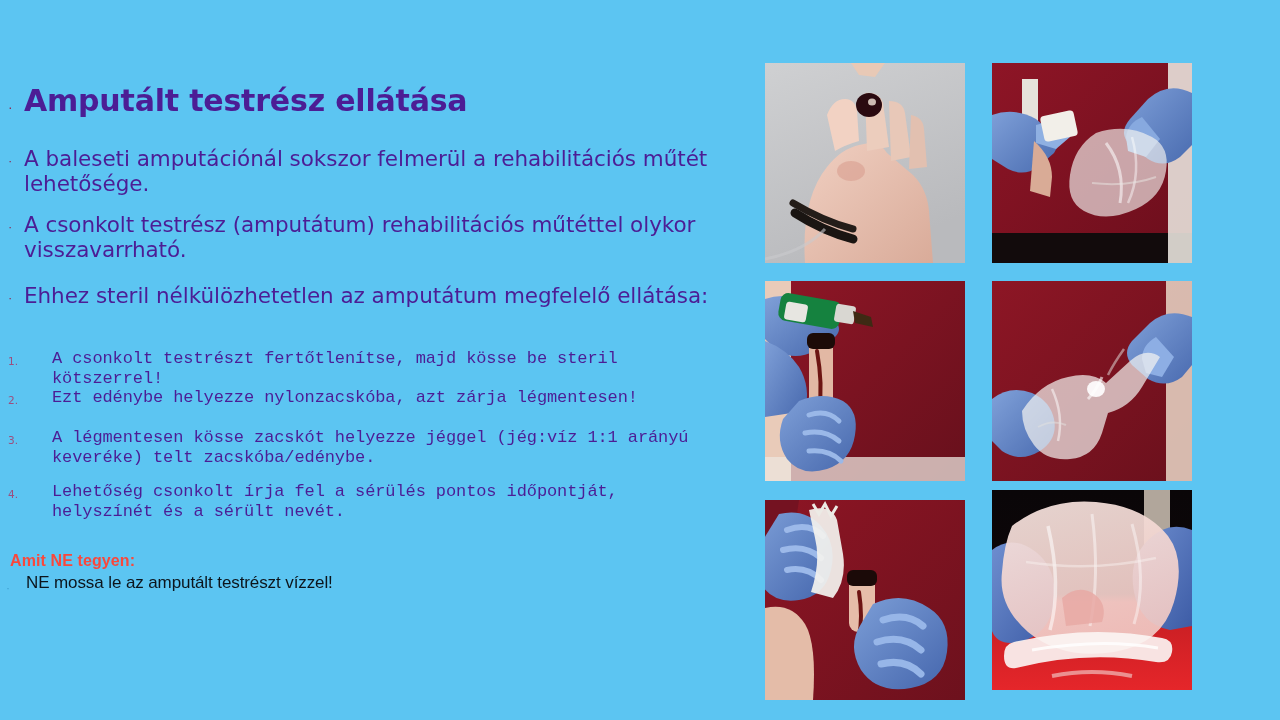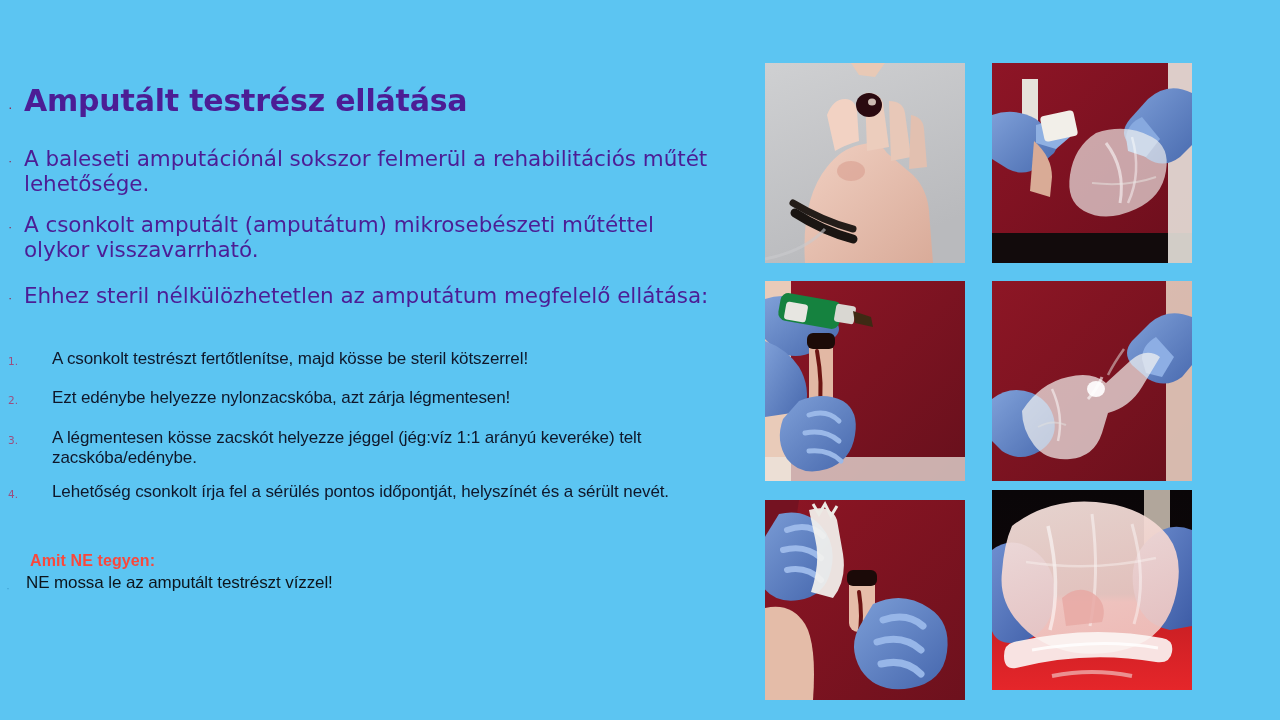--- a/index.html
+++ b/index.html
@@ -98,42 +98,41 @@
     color: #9c4f7f;
     font-family: "DejaVu Sans", sans-serif;
     font-size: 10.5px;
     line-height: 1;
     padding-top: 7px;
     padding-left: 8px;
     box-sizing: border-box;
   }
   .numrow .num-body {
     flex: 1 1 auto;
-    color: #0f172a;
-    font-family: Liberation Sans, sans-serif;
+    color: #4c1d95;
+    font-family: Liberation Mono, monospace;
     font-size: 17px;
     line-height: 1.2;
     letter-spacing: -0.1px;
   }
   #num-1 { left: 0px; top: 349px; }
   #num-2 { left: 0px; top: 388px; }
   #num-3 { left: 0px; top: 428px; }
   #num-4 { left: 0px; top: 482px; }
 
   
   .warn-title {
     position: absolute;
     left: 10px;
     top: 552px;
     font-family: "Liberation Sans", sans-serif;
     font-weight: 700;
     font-size: 16px;
     color: #f9483c;
     letter-spacing: 0.1px;
-    margin-left: 20px;
   }
   .warn-row {
     position: absolute;
     display: flex;
     align-items: flex-start;
     left: 6px;
     width: 700px;
   }
   .warn-row .warn-mark {
     flex: 0 0 auto;
@@ -181,21 +180,21 @@
       <span class="bullet-body">Amputált testrész ellátása</span>
     </div>
 
     <div class="bullet-row lvl1" id="para-1">
       <span class="bullet-mark">·</span>
       <span class="bullet-body">A baleseti amputációnál sokszor felmerül a rehabilitációs műtét lehetősége.</span>
     </div>
 
     <div class="bullet-row lvl1" id="para-2">
       <span class="bullet-mark">·</span>
-      <span class="bullet-body">A csonkolt amputált (amputátum) mikrosebészeti műtéttel olykor visszavarrható.</span>
+      <span class="bullet-body">A csonkolt testrész (amputátum) rehabilitációs műtéttel olykor visszavarrható.</span>
     </div>
 
     <div class="bullet-row lvl1" id="para-3">
       <span class="bullet-mark">·</span>
       <span class="bullet-body">Ehhez steril nélkülözhetetlen az amputátum megfelelő ellátása:</span>
     </div>
 
     <div class="numrow" id="num-1">
       <span class="num-mark">1.</span>
       <span class="num-body">A csonkolt testrészt fertőtlenítse, majd kösse be steril kötszerrel!</span>

